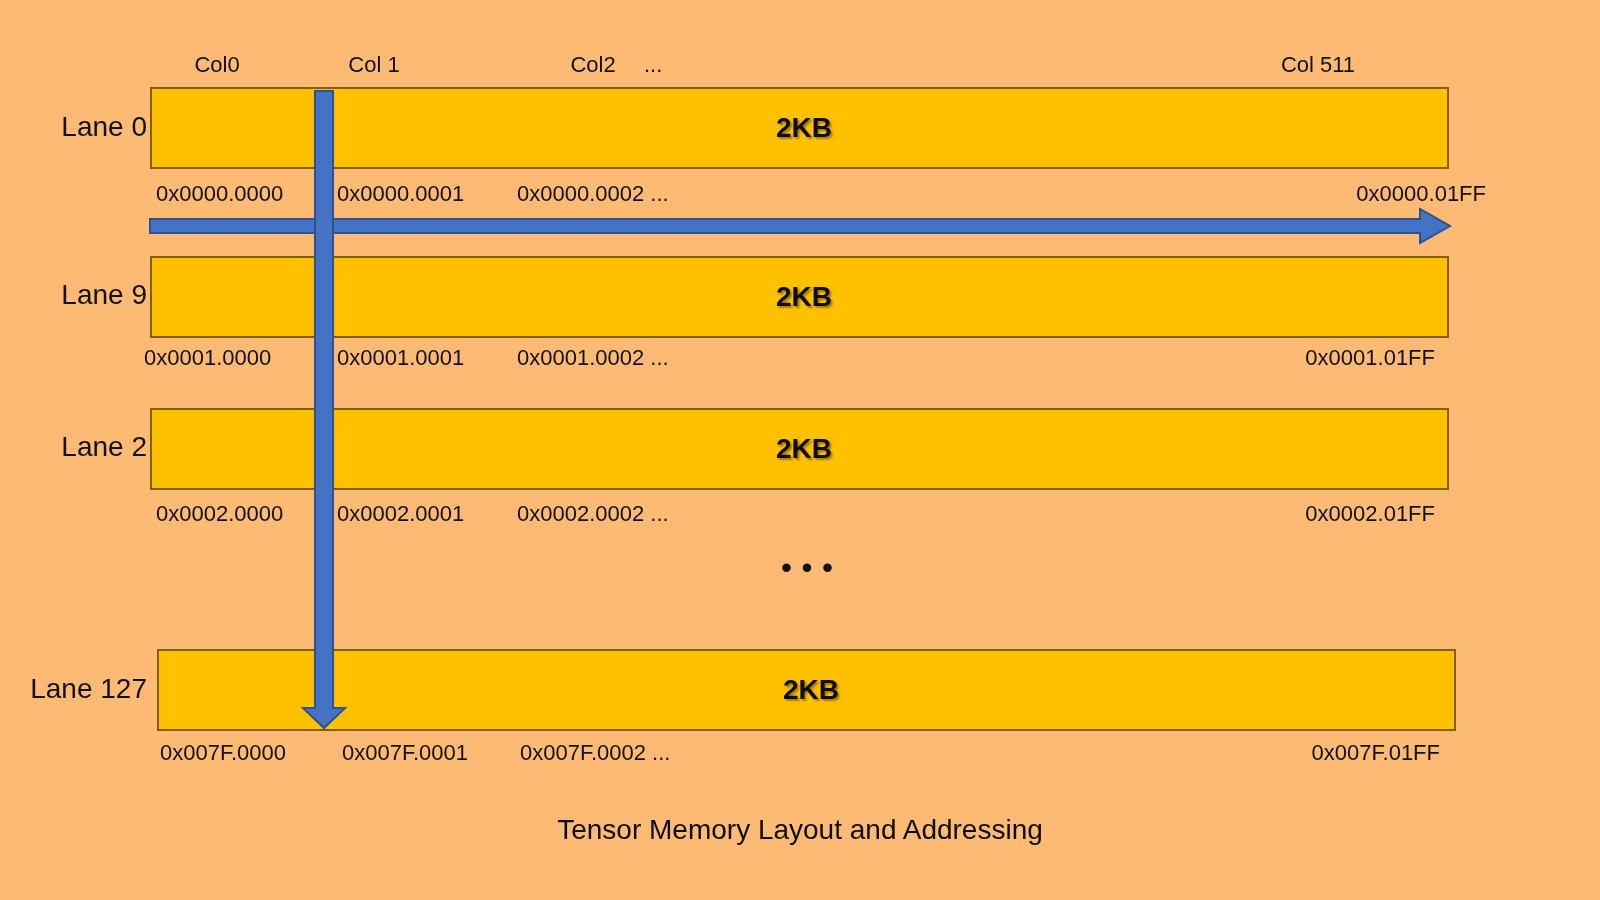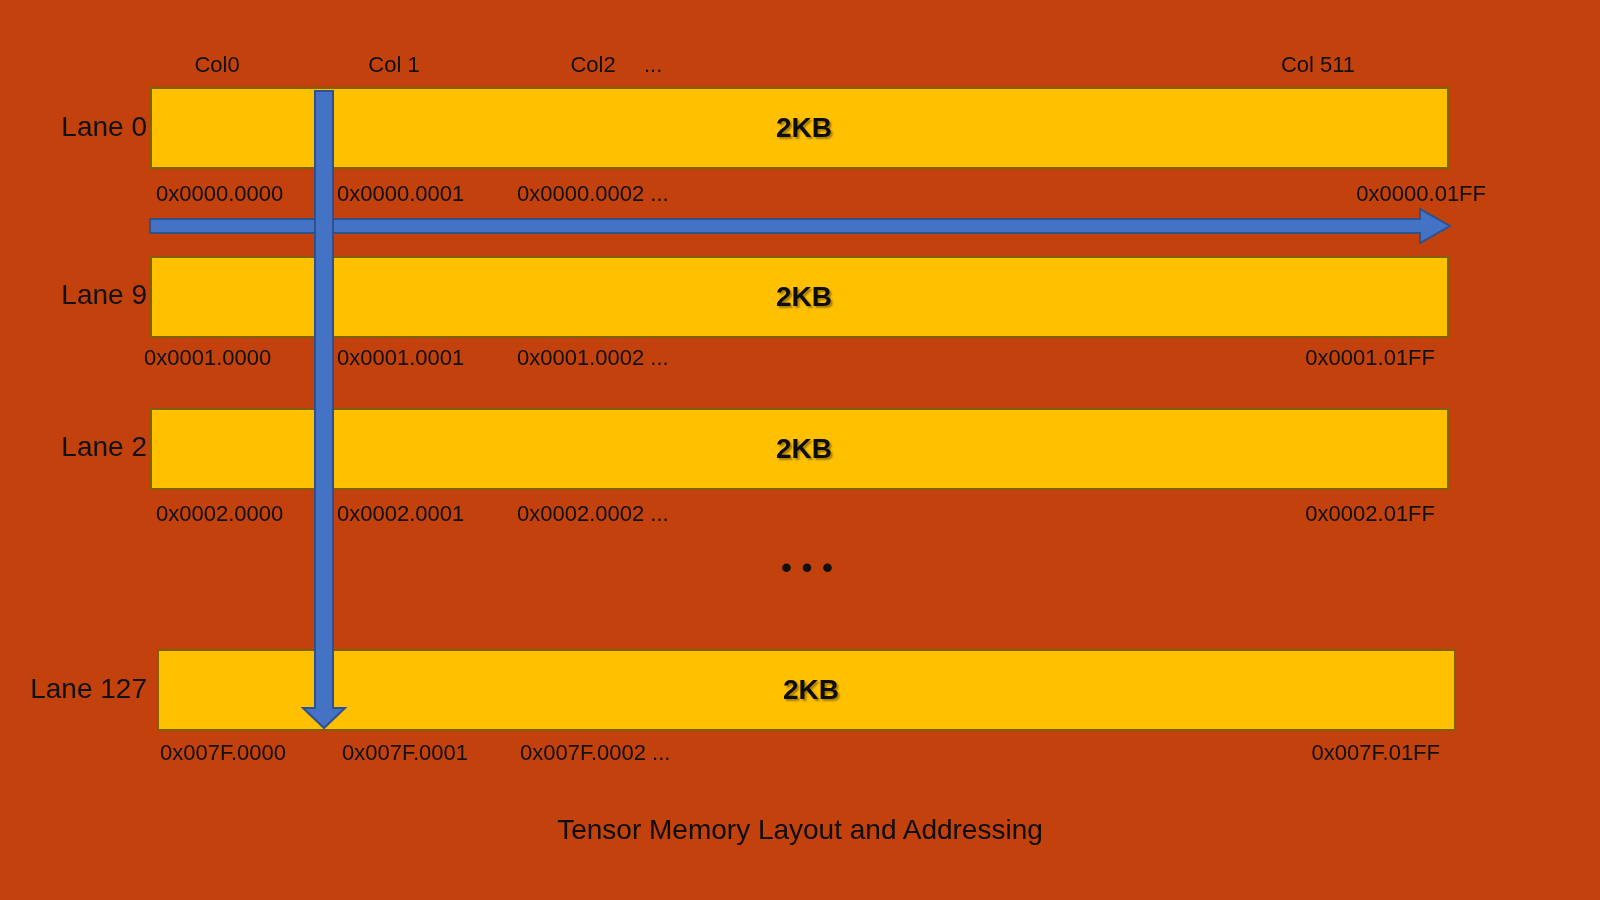--- a/index.html
+++ b/index.html
@@ -5,21 +5,21 @@
   html, body {
     margin: 0;
     padding: 0;
     background: #ffffff;
     font-family: "Liberation Sans", "DejaVu Sans", sans-serif;
   }
   #stage {
     position: relative;
     width: 1600px;
     height: 900px;
-    background: #c2410c;
+    background: #fdba74;
     overflow: hidden;
   }
   .abs { position: absolute; }
 
   
   .col-header {
     top: 50px;
     font-size: 22px;
     color: #111111;
     line-height: 30px;
@@ -104,21 +104,21 @@
     pointer-events: none;
     z-index: 5;
   }
 </style>
 </head>
 <body>
 
 <div id="stage">
 
   <span class="abs col-header" style="left:217px">Col0</span>
-  <span class="abs col-header" style="left:394px">Col 1</span>
+  <span class="abs col-header" style="left:374px">Col 1</span>
   <span class="abs col-header" style="left:593px">Col2</span>
   <span class="abs col-header-dots" style="left:644px">...</span>
   <span class="abs col-header" style="left:1318px">Col 511</span>
 
   <div class="abs lane-label" style="top:110px">Lane 0</div>
   <div class="abs bar" style="top:87px">
     <span class="bar-size-label">2KB</span>
   </div>
   <span class="abs addr" style="left:156px; top:180px">0x0000.0000</span>
   <span class="abs addr" style="left:337px; top:180px">0x0000.0001</span>

